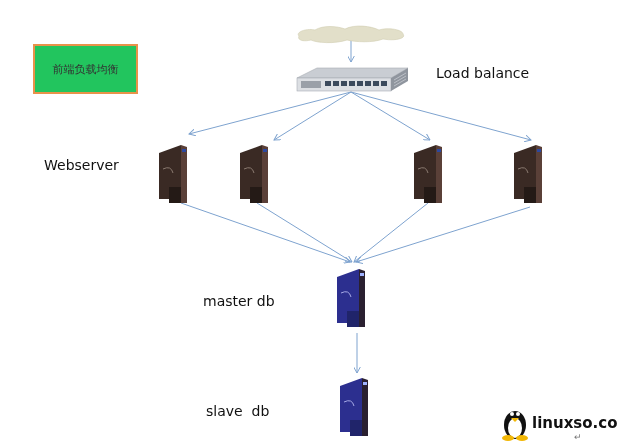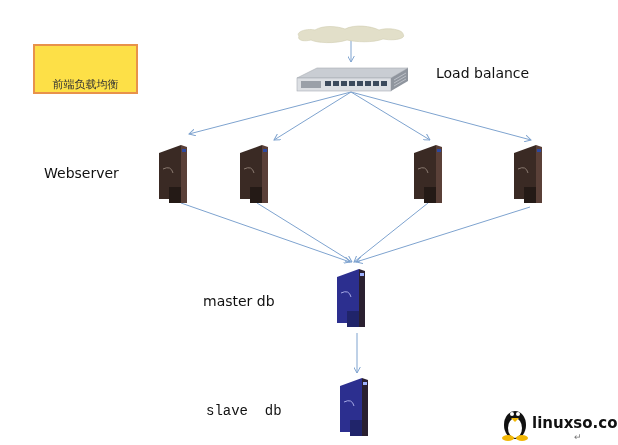--- a/index.html
+++ b/index.html
@@ -1,22 +1,22 @@
 <!DOCTYPE html>
 <html><head>
 <meta charset="utf-8">
 <style>
   html, body { margin:0; padding:0; background:#ffffff; }
   body { width:618px; height:445px; position:relative; overflow:hidden;
          font-family:"Liberation Sans", sans-serif; }
   .abs { position:absolute; }
   .label { position:absolute; font-family:"DejaVu Sans", sans-serif; font-size:14px; color:#111; }
   .cn-box { position:absolute; left:33px; top:44px; width:105px; height:50px;
-            border:2px solid #e8924a; box-sizing:border-box; background:#fde047;
-            display:flex; align-items:flex-end; justify-content:center; }
+            border:2px solid #e8924a; box-sizing:border-box; background:#22c55e;
+            display:flex; align-items:center; justify-content:center; }
   .cn-text { font-size:11px; color:#333; font-family:"DejaVu Sans", sans-serif; }
   svg.lines { position:absolute; left:0; top:0; }
   .server { position:absolute; width:36px; height:62px; }
   .logo { position:absolute; left:500px; top:405px; display:flex; align-items:center; }
   .logo-text { font-family:"DejaVu Sans", sans-serif; font-weight:bold; font-size:15px; color:#111; margin-left:2px; }
   .return-mark { position:absolute; left:574px; top:432px; font-size:9px; color:#777; }
 </style>
 </head>
 <body>
 
@@ -62,21 +62,21 @@
       <rect x="86" y="15" width="6" height="5"></rect>
   </g>
   <g stroke="#d8dbe0" stroke-width="0.6">
       <line x1="99" y1="14" x2="111" y2="7"></line>
       <line x1="99" y1="17" x2="111" y2="10"></line>
       <line x1="99" y1="20" x2="111" y2="13"></line>
     </g>
 </svg>
 <div class="label" style="left:436px;top:65px">Load balance</div>
 
-<div class="label" style="left:44px;top:164px;text-align:center;width:62px;line-height:18px">
+<div class="label" style="left:44px;top:156px;text-align:center;width:62px;line-height:18px">
   <div>Webserver</div>
 </div>
 
 <svg class="server" style="left:155px;top:143px" viewBox="0 0 36 62">
   <polygon points="4,10 26,2 26,56 4,56" fill="#3a2a24"></polygon>
     <polygon points="26,2 32,4 32,60 26,60" fill="#5a4038"></polygon>
   <rect x="27" y="6" width="4" height="3" fill="#2c48a0"></rect>
     <path d="M8,26 q8,-4 10,4" stroke="#8a7a70" fill="none"></path>
     <rect x="14" y="44" width="12" height="16" fill="#241a16"></rect>
 </svg>
@@ -104,21 +104,21 @@
 
 <div class="label" style="left:203px;top:293px">master db</div>
 <svg class="server" style="left:333px;top:264px;height:68px" viewBox="0 0 36 62">
   <polygon points="4,10 26,2 26,56 4,56" fill="#2c2f8f"></polygon>
     <polygon points="26,2 32,4 32,60 26,60" fill="#2a2030"></polygon>
   <rect x="27" y="6" width="4" height="3" fill="#9fb2ff"></rect>
     <path d="M8,26 q8,-4 10,4" stroke="#a6a9e6" fill="none"></path>
     <rect x="14" y="44" width="12" height="16" fill="#20246a"></rect>
 </svg>
 
-<div class="label" style="left: 206px; top: 403px; white-space: pre; font-family: Liberation Mono, monospace;">slave  db</div>
+<div class="label" style="left: 206px; top: 403px; white-space: pre;">slave  db</div>
 <svg class="server" style="left:336px;top:374px;height:66px" viewBox="0 0 36 62">
   <polygon points="4,10 26,2 26,56 4,56" fill="#2c2f8f"></polygon>
     <polygon points="26,2 32,4 32,60 26,60" fill="#2a2030"></polygon>
   <rect x="27" y="6" width="4" height="3" fill="#9fb2ff"></rect>
     <path d="M8,26 q8,-4 10,4" stroke="#a6a9e6" fill="none"></path>
     <rect x="14" y="44" width="12" height="16" fill="#20246a"></rect>
 </svg>
 
 <div class="logo">
   <svg width="30" height="36" viewBox="0 0 30 36">

